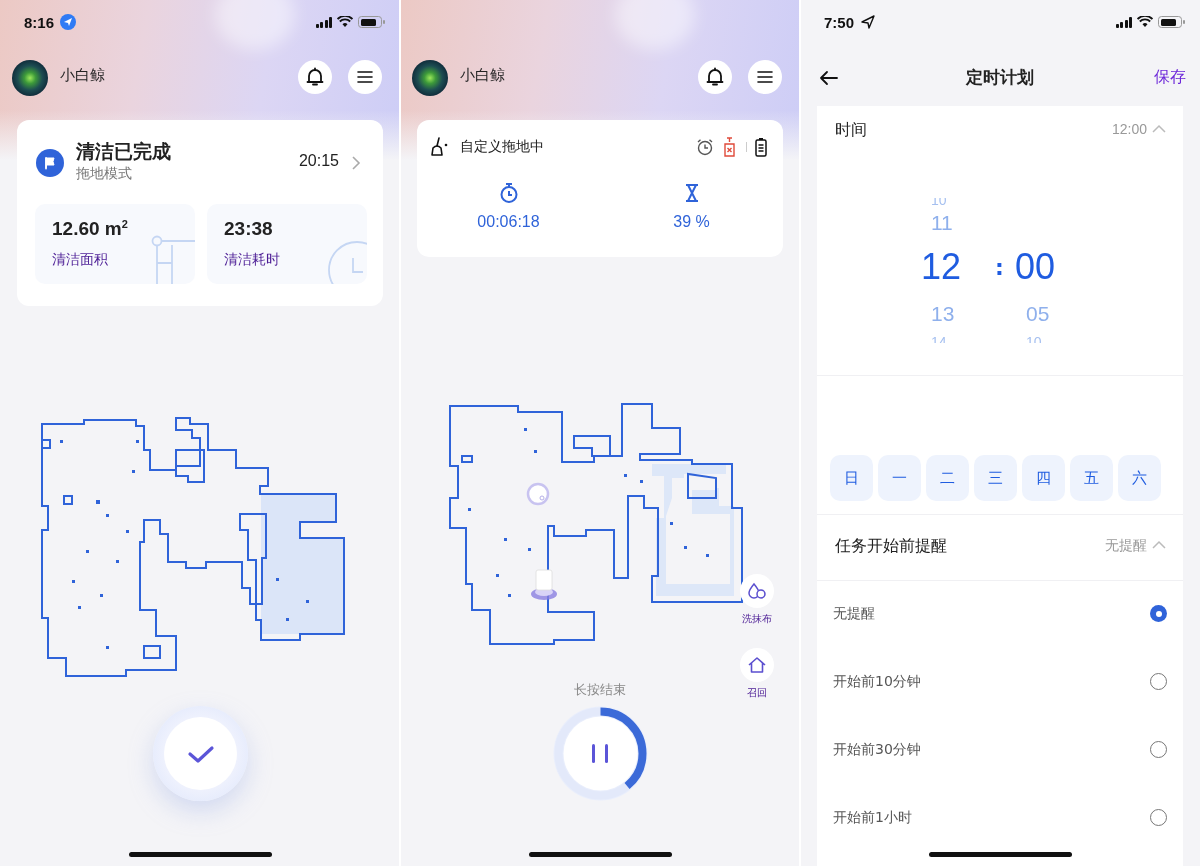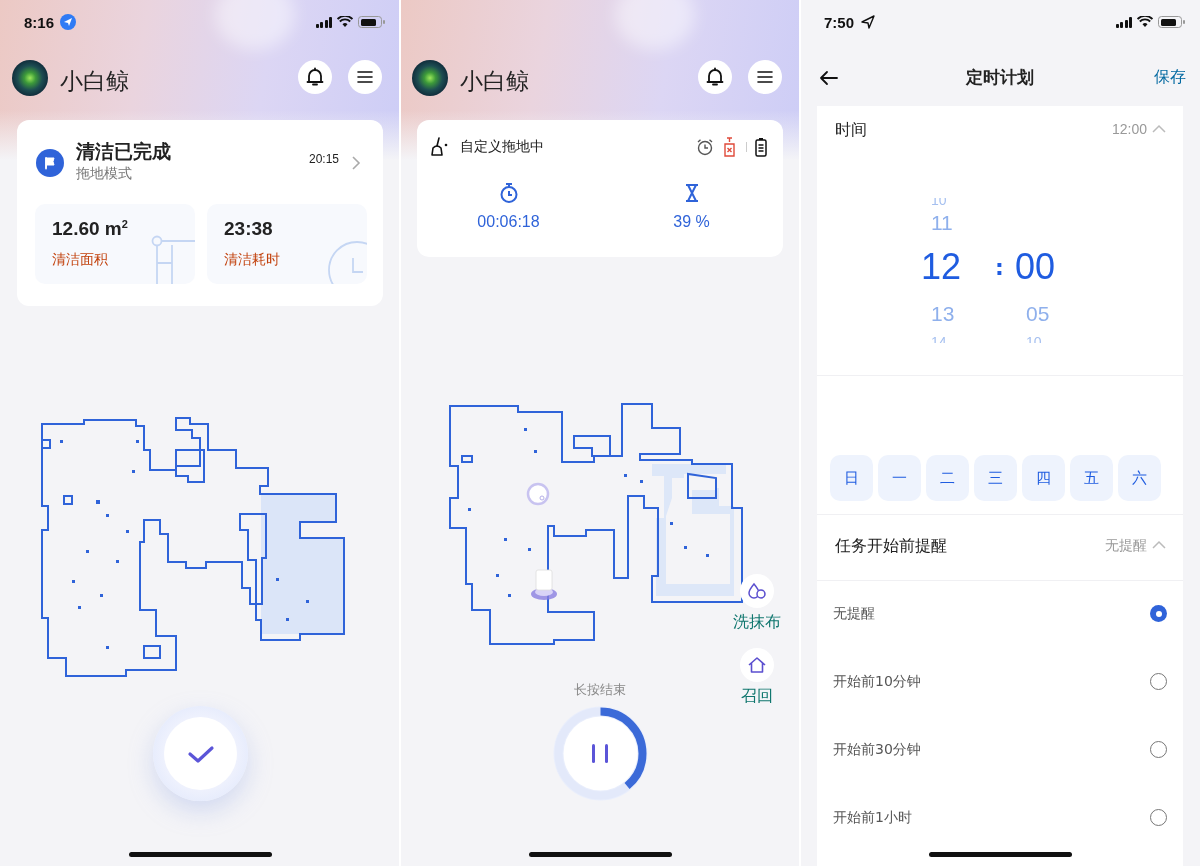--- a/index.html
+++ b/index.html
@@ -33,39 +33,39 @@
   .sb-signal { display: flex; gap: 1.5px; align-items: flex-end; height: 11px; }
   .sb-signal i { display: block; width: 3px; background: #111; border-radius: 1px; }
   .sb-battery { width: 24px; height: 12px; border: 1.5px solid #999; border-radius: 3.5px; position: relative; padding: 1.5px; }
   .sb-battery::after { content: ""; position: absolute; right: -4px; top: 3px; width: 2px; height: 4px; background: #999; border-radius: 1px; }
   .sb-battery b { display: block; width: 15px; height: 100%; background: #111; border-radius: 1.5px; }
 
   
   .app-header { position: absolute; left: 0; top: 56px; width: 400px; height: 44px; z-index: 2; }
   .avatar { position: absolute; left: 12px; top: 4px; width: 36px; height: 36px; border-radius: 50%;
     background: radial-gradient(circle at 50% 50%, #9be85a 0%, #3d9a3a 22%, #1d4d52 48%, #0e2838 75%, #0a1d2a 100%); }
-  .app-title { position: absolute; left: 60px; top: 10px; font-size: 23px; color: #222; }
+  .app-title { position: absolute; left: 60px; top: 10px; font-size: 15px; color: #222; }
   .hdr-btn { position: absolute; top: 4px; width: 34px; height: 34px; border-radius: 50%; background: #fff; display: flex; align-items: center; justify-content: center; }
   .bell-btn { left: 298px; }
   .menu-btn { left: 348px; }
 
   
   .card { position: absolute; left: 17px; width: 366px; background: #fff; border-radius: 12px; }
   .done-card { top: 120px; height: 186px; }
   .flag-badge { position: absolute; left: 19px; top: 29px; width: 28px; height: 28px; border-radius: 50%; background: #2f63d9; display: flex; align-items: center; justify-content: center; }
   .done-title { position: absolute; left: 59px; top: 19px; font-size: 19px; font-weight: bold; color: #222; }
   .done-sub { position: absolute; left: 59px; top: 45px; font-size: 14px; color: #777; }
-  .done-time { position: absolute; right: 44px; top: 32px; font-size: 12px; color: #222; font-family: "Liberation Sans", sans-serif; }
+  .done-time { position: absolute; right: 44px; top: 32px; font-size: 16px; color: #222; font-family: "Liberation Sans", sans-serif; }
   .chev-right { position: absolute; right: 20px; top: 35px; width: 14px; height: 16px; }
   .stat-tile { position: absolute; top: 84px; width: 160px; height: 80px; border-radius: 10px; background: #f7f9fd; overflow: hidden; }
   .stat-tile.t1 { left: 18px; }
   .stat-tile.t2 { left: 190px; }
   .stat-val { position: absolute; left: 17px; top: 14px; font-size: 19px; font-weight: bold; color: #222; font-family: "Liberation Sans", sans-serif; }
   .stat-val sup { font-size: 11px; }
-  .stat-lbl { position: absolute; left: 17px; top: 47px; font-size: 14px; color: #c2410c; }
+  .stat-lbl { position: absolute; left: 17px; top: 47px; font-size: 14px; color: #4c1d95; }
   .tile-deco { position: absolute; right: 0; bottom: 0; }
 
   
   .map { position: absolute; }
 
   
   .big-btn-ring { position: absolute; left: 153px; top: 706px; width: 95px; height: 95px; border-radius: 50%;
     background: radial-gradient(circle, #eef1fd 55%, #dbe4fb 100%); box-shadow: 0 10px 24px rgba(150,170,230,0.35); }
   .big-btn-inner { position: absolute; left: 11px; top: 11px; width: 73px; height: 73px; border-radius: 50%; background: #fff; display: flex; align-items: center; justify-content: center; }
 
@@ -78,30 +78,30 @@
   .run-icons { position: absolute; right: 16px; top: 16px; display: flex; align-items: center; gap: 8px; }
   .vbar { width: 1px; height: 10px; background: #ccc; }
   .run-metrics { position: absolute; left: 0; top: 62px; width: 366px; display: flex; }
   .metric { flex: 1; text-align: center; position: relative; }
   .metric-icon { display: block; margin: 0 auto; width: 22px; height: 22px; }
   .metric-val { display: block; margin-top: 9px; font-size: 16px; color: #2f63d9; font-family: "Liberation Sans", sans-serif; }
   .metric-val sup { font-size: 10px; }
   .metric-divider { position: absolute; top: 8px; width: 1px; height: 8px; background: #ccc; }
 
   .side-btn { position: absolute; left: 740px; width: 34px; height: 34px; border-radius: 50%; background: #fff; display: flex; align-items: center; justify-content: center; }
-  .side-lbl { position: absolute; font-size: 16px; color: #0f766e; text-align: center; width: 60px; }
+  .side-lbl { position: absolute; font-size: 10px; color: #4c1d95; text-align: center; width: 60px; }
 
   .hold-lbl { position: absolute; left: 170px; top: 681px; width: 60px; text-align: center; font-size: 13px; color: #888; }
   .pause-wrap { position: absolute; left: 153px; top: 706px; width: 95px; height: 95px; }
 
   
   .nav3 { position: absolute; left: 0; top: 56px; width: 400px; height: 44px; }
   .back-btn { position: absolute; left: 18px; top: 11px; width: 22px; height: 22px; }
   .nav-title { position: absolute; left: 0; width: 400px; top: 10px; text-align: center; font-size: 17px; font-weight: bold; color: #222; }
-  .save-btn { position: absolute; right: 14px; top: 11px; font-size: 16px; color: #0369a1; }
+  .save-btn { position: absolute; right: 14px; top: 11px; font-size: 16px; color: #6d28d9; }
   .sheet { position: absolute; left: 17px; top: 106px; width: 366px; height: 760px; background: #fff; }
   .row-head { position: absolute; left: 0; width: 366px; height: 50px; }
   .row-label { position: absolute; left: 18px; top: 14px; font-size: 16px; color: #222; }
   .row-value { position: absolute; right: 36px; top: 15px; font-size: 14px; color: #999; font-family: "Liberation Sans", sans-serif; }
   .chev-up { position: absolute; right: 17px; top: 18px; width: 14px; height: 10px; }
   .divider { position: absolute; left: 0; width: 366px; height: 1px; background: #f0f0f3; }
 
   .picker { position: absolute; left: 0; top: 55px; width: 366px; height: 215px; }
   .pk { position: absolute; text-align: left; font-family: "Liberation Sans", sans-serif; color: #8fb0ec; }
   .pk.cur { color: #1f5ce0; font-size: 36px; }

